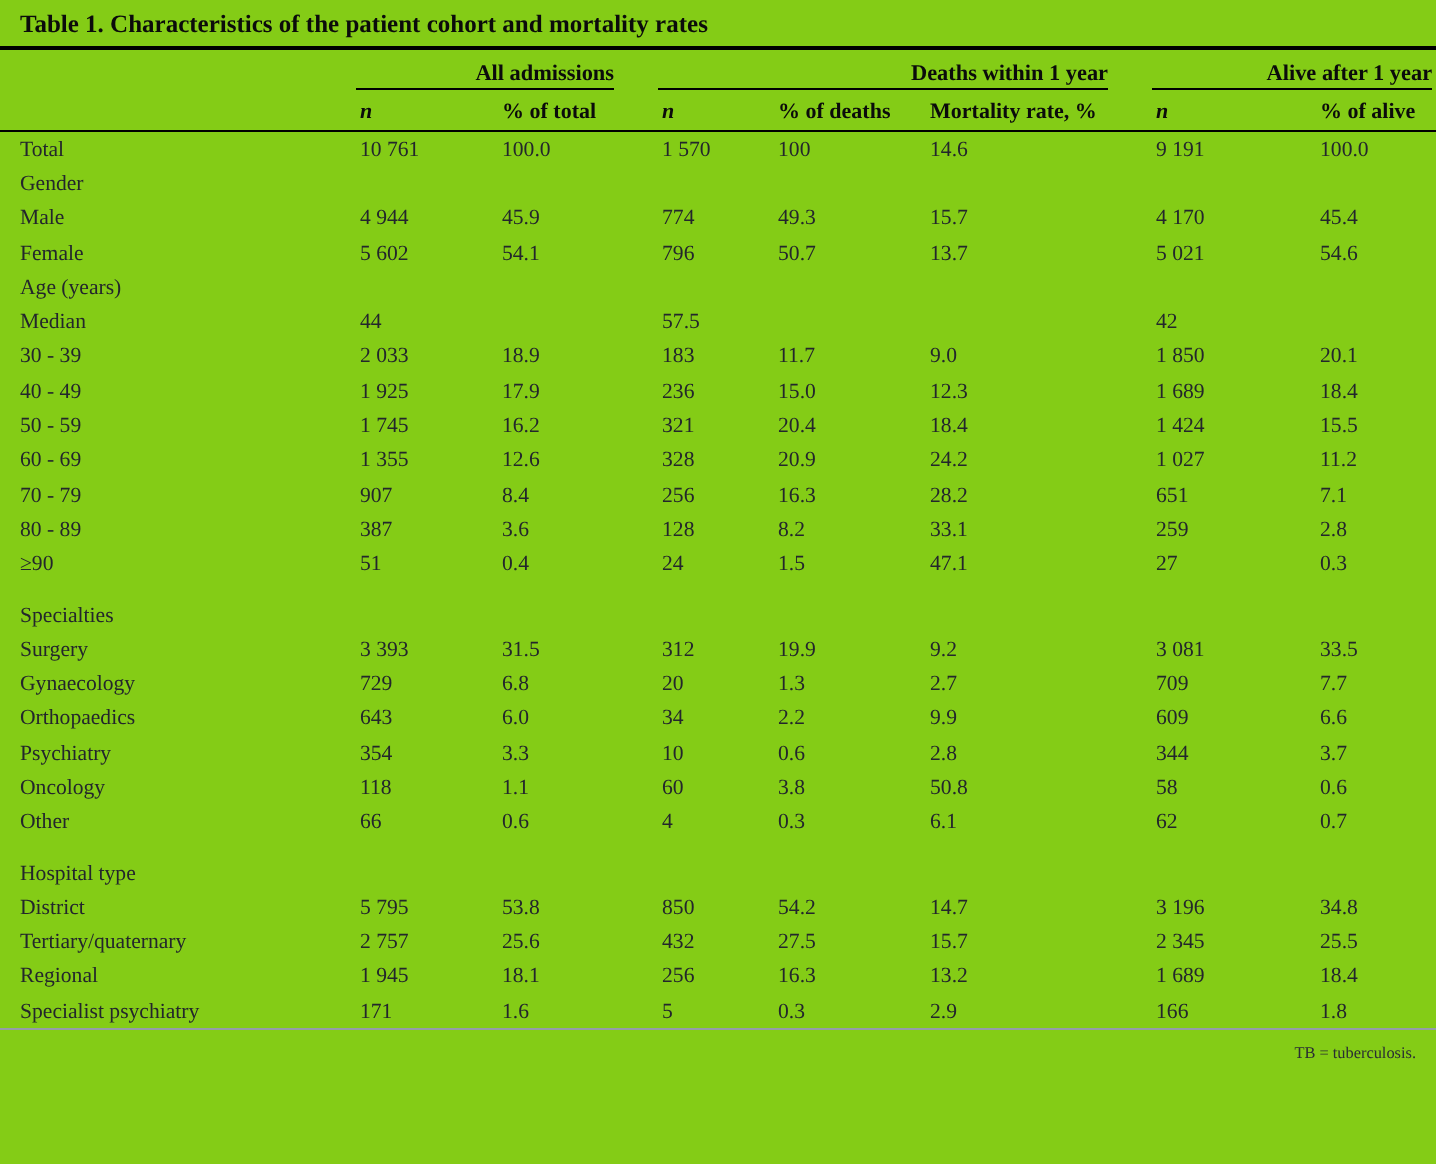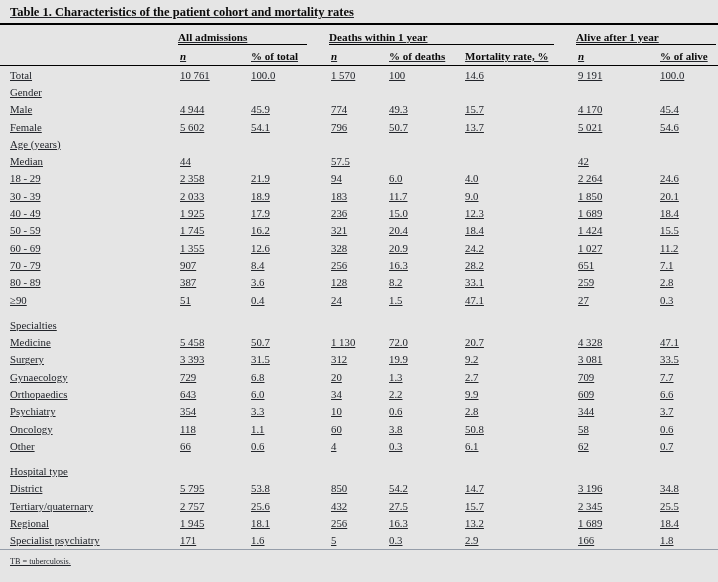--- a/index.html
+++ b/index.html
@@ -1,25 +1,24 @@
 <!DOCTYPE html>
 <html><head>
 <meta charset="utf-8">
 <style>
   html, body { margin: 0; padding: 0; }
   body { font-family: "Liberation Serif", "DejaVu Serif", serif; }
   .page {
     position: relative;
     width: 718px;
     height: 582px;
-    background: #e5e5e5;
+    background: #84cc16;
     color: #23262c;
     overflow: hidden;
     box-sizing: border-box;
-    text-decoration: underline;
   }
   .title {
     font-size: 12.5px;
     font-weight: bold;
     color: #0b0b0b;
     padding: 5px 10px 4px 10px;
     border-bottom: 2.5px solid #000;
     line-height: 14px;
   }
   table.t {
@@ -32,21 +31,21 @@
     padding: 0 0 0 10px;
     text-align: left;
     font-weight: normal;
     vertical-align: middle;
     overflow: hidden;
     white-space: nowrap;
   }
   thead tr.grp-row td { height: 19px; padding: 3px 0 0 0; }
   .grp-inner {
     border-bottom: 1.4px solid #000;
-    text-align: left;
+    text-align: right;
     font-weight: bold;
     font-size: 11.2px;
     color: #0b0b0b;
     margin: 0 14px 0 8px;
     padding-bottom: 1px;
   }
   .grp-inner.last { margin-right: 2px; }
   thead tr.sub-row th {
     height: 18px;
     font-weight: bold;
@@ -57,21 +56,21 @@
   thead th.n-col { font-style: italic; }
   tbody td { height: 17.3px; }
   tbody tr.section td { font-size: 10.8px; margin-top: 42px; }
   tbody tr.gap-before td { padding-top: 8px; }
   td.lbl-indent { padding-left: 24px; }
   .footnote-wrap {
     margin: 0;
     border-top: 1px solid #959da9;
     padding: 7px 10px 0 10px;
   }
-  .footnote { font-size: 8.2px; color: #2a2d33; }
+  .footnote { font-size: 8.2px; color: #2a2d33; text-align: right; }
 </style>
 </head>
 <body>
 
 <div class="page">
 
   <div class="title">Table 1. Characteristics of the patient cohort and mortality rates</div>
 
   <table class="t">
     <colgroup>
@@ -163,30 +162,20 @@
           <td class="lbl-indent">Median</td>
           <td>44</td>
           <td></td>
           <td>57.5</td>
           <td></td>
           <td></td>
           <td>42</td>
           <td></td>
         </tr>
         <tr>
-          <td class="lbl-indent">18 - 29</td>
-          <td>2 358</td>
-          <td>21.9</td>
-          <td>94</td>
-          <td>6.0</td>
-          <td>4.0</td>
-          <td>2 264</td>
-          <td>24.6</td>
-        </tr>
-        <tr>
           <td class="lbl-indent">30 - 39</td>
           <td>2 033</td>
           <td>18.9</td>
           <td>183</td>
           <td>11.7</td>
           <td>9.0</td>
           <td>1 850</td>
           <td>20.1</td>
         </tr>
         <tr>
@@ -253,30 +242,20 @@
           <td>Specialties</td>
           <td></td>
           <td></td>
           <td></td>
           <td></td>
           <td></td>
           <td></td>
           <td></td>
         </tr>
         <tr>
-          <td class="lbl-indent">Medicine</td>
-          <td>5 458</td>
-          <td>50.7</td>
-          <td>1 130</td>
-          <td>72.0</td>
-          <td>20.7</td>
-          <td>4 328</td>
-          <td>47.1</td>
-        </tr>
-        <tr>
           <td class="lbl-indent">Surgery</td>
           <td>3 393</td>
           <td>31.5</td>
           <td>312</td>
           <td>19.9</td>
           <td>9.2</td>
           <td>3 081</td>
           <td>33.5</td>
         </tr>
         <tr>

